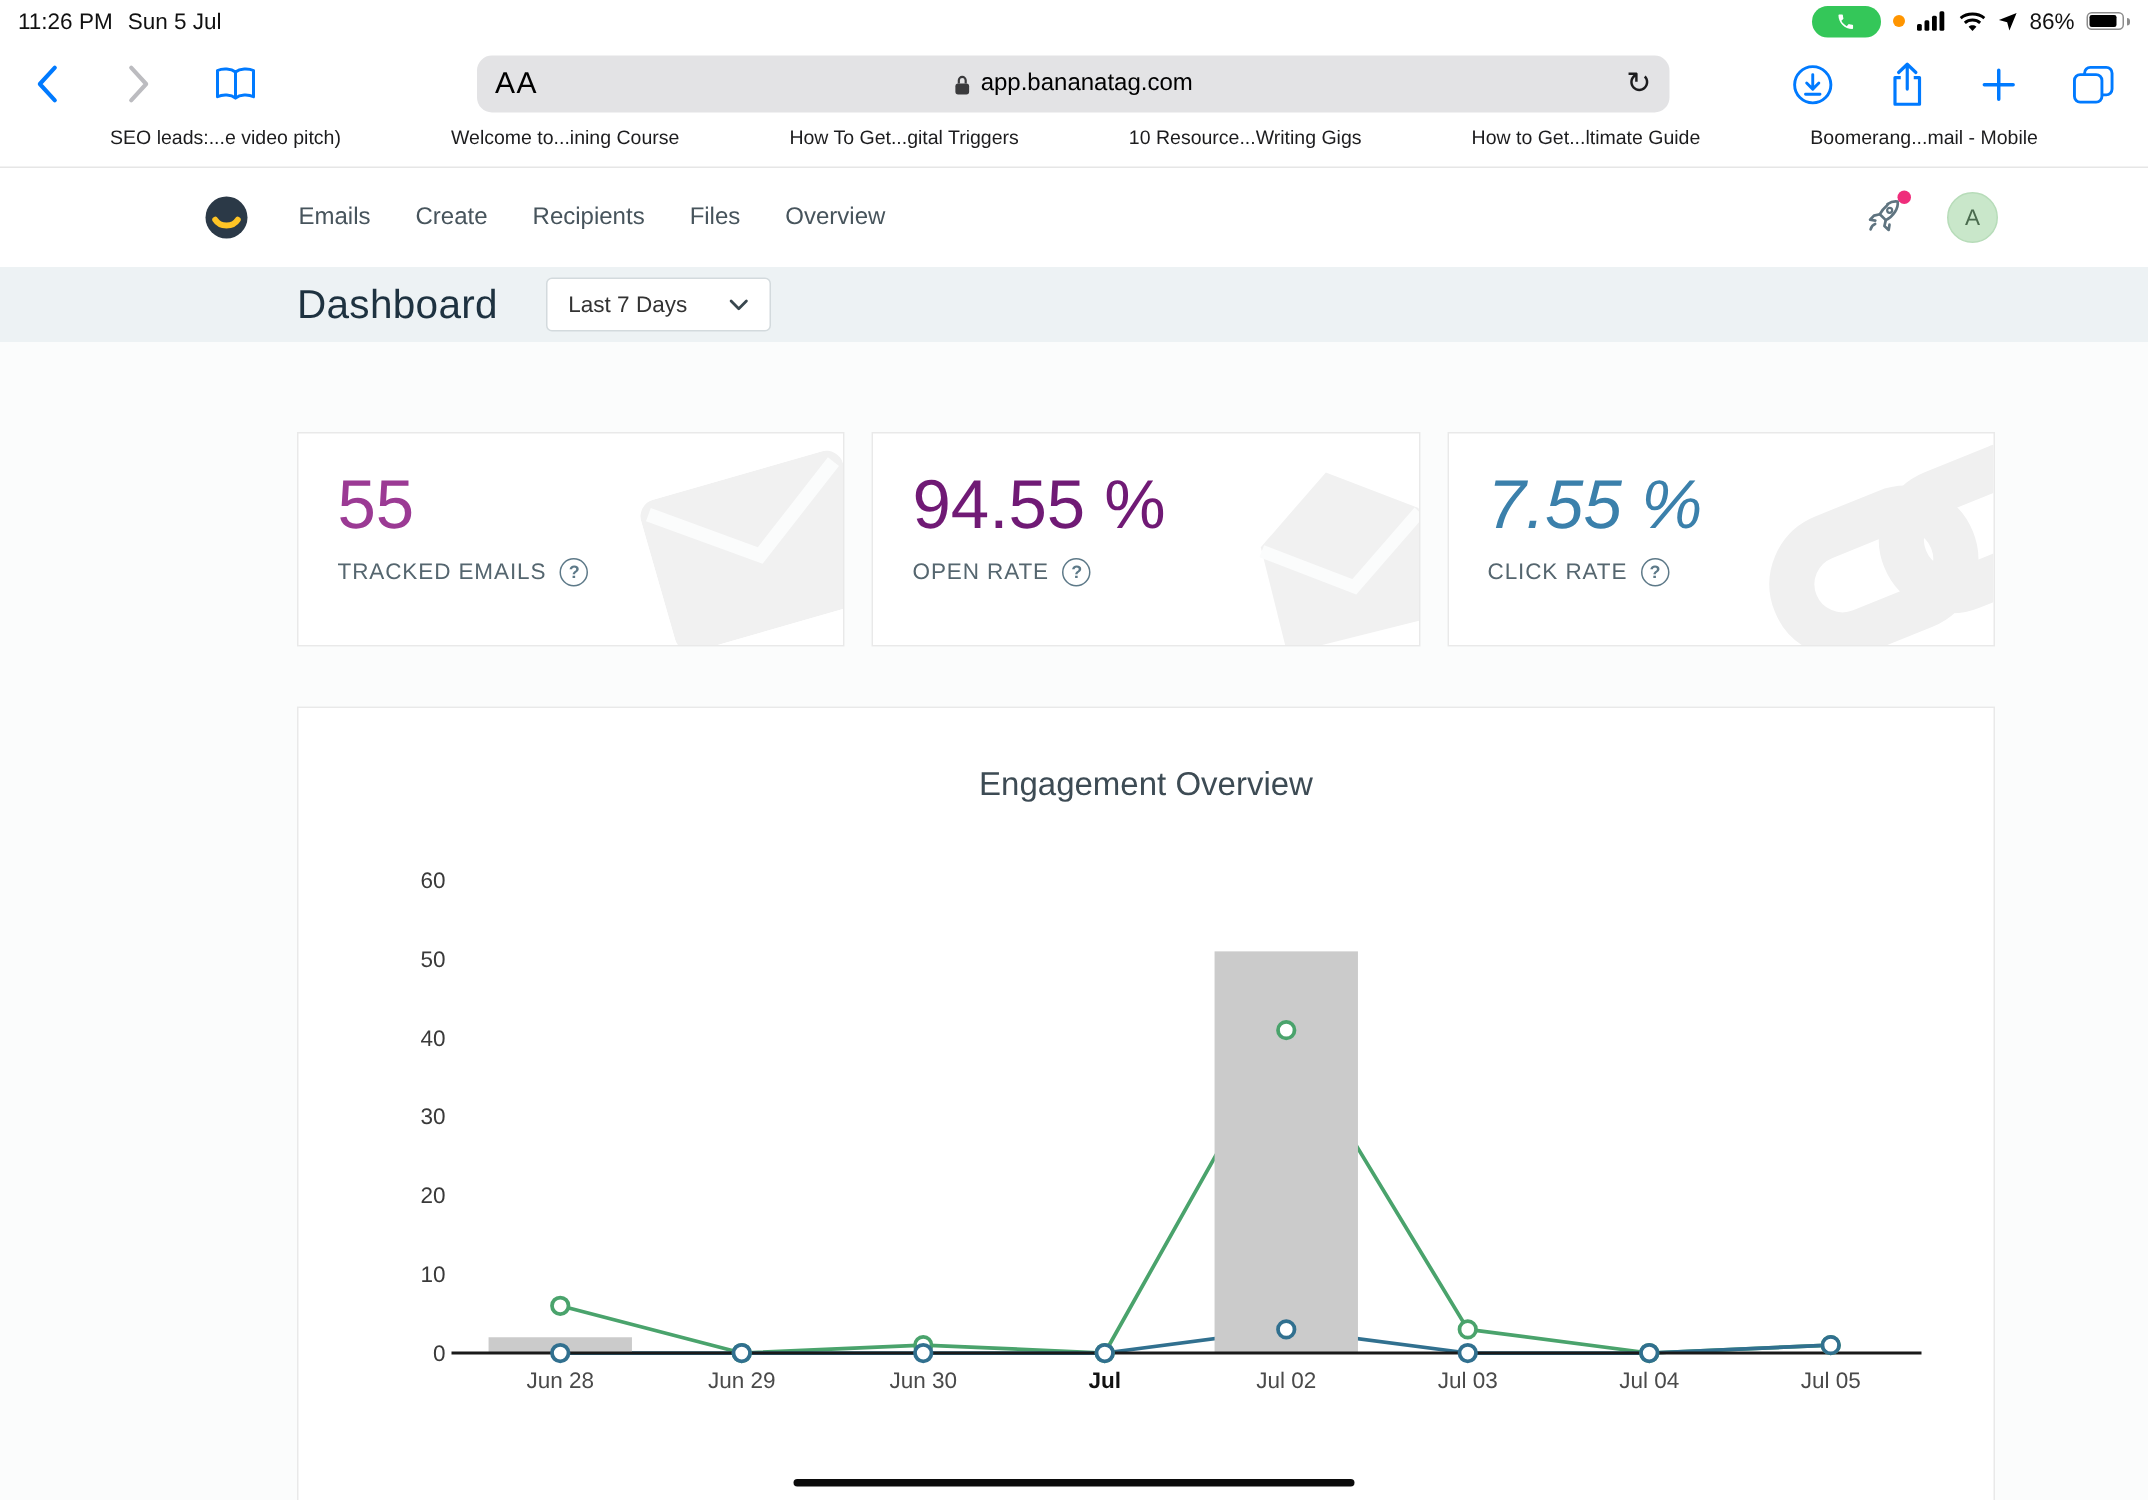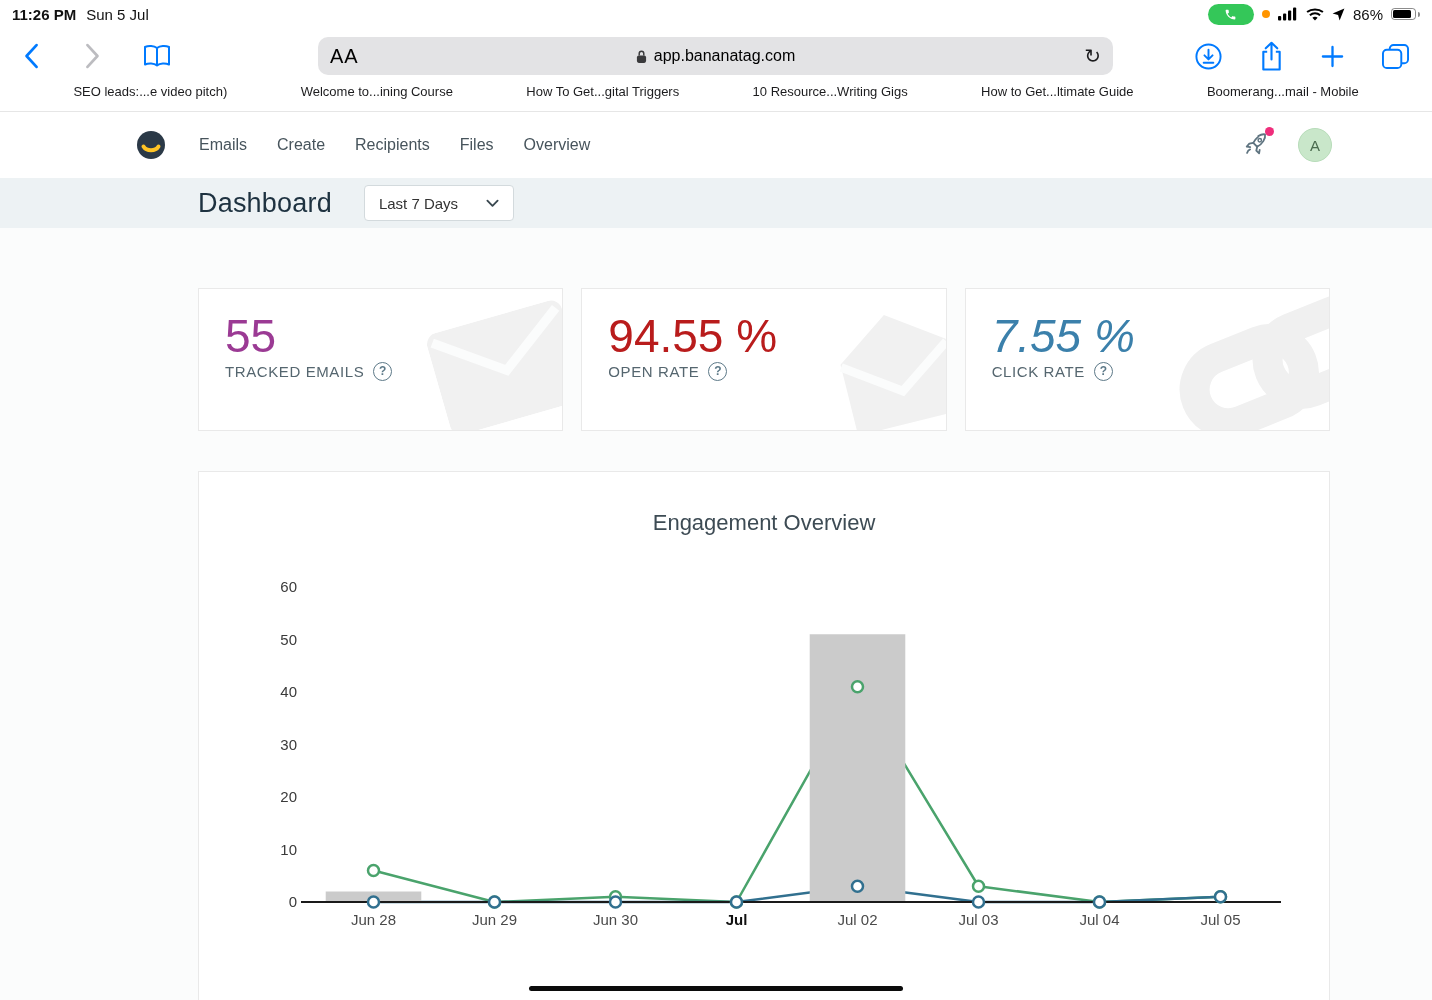--- a/index.html
+++ b/index.html
@@ -3,21 +3,21 @@
 <meta charset="utf-8">
 <style>
   *{margin:0;padding:0;box-sizing:border-box}
   html,body{width:1432px;height:1000px}
   body{font-family:"Liberation Sans","DejaVu Sans",sans-serif;background:#fff;color:#111}
   .screen{position:relative;width:1432px;height:1000px;overflow:hidden;background:#fff}
 
   
   .status-bar{height:28px;display:flex;justify-content:space-between;align-items:center;padding:0 12px;font-size:15px}
   .sb-left{display:flex;gap:10px;align-items:center}
-  .sb-time{font-weight:700}
+  .sb-time{font-weight:400}
   .sb-date{font-weight:400}
   .sb-right{display:flex;align-items:center;gap:8px}
   .phone-pill{width:46px;height:21px;background:#34c759;border-radius:11px;display:flex;align-items:center;justify-content:center}
   .orange-dot{width:8px;height:8px;border-radius:50%;background:#ff9500}
   .battery{width:25px;height:12px;border:1px solid rgba(0,0,0,.45);border-radius:3.5px;padding:1px;display:inline-block}
   .battery-fill{display:block;height:100%;width:86%;background:#000;border-radius:1.5px}
   .battery-nub{width:2px;height:5px;background:rgba(0,0,0,.45);border-radius:0 2px 2px 0;margin-left:-6px}
   .sb-batt-text{font-weight:400}
 
   
@@ -48,21 +48,21 @@
   
   .dash-band{height:50px;background:#edf2f4;display:flex;align-items:center;padding-left:198px;gap:32px}
   .dash-title{font-size:27px;font-weight:500;color:#1e3240;letter-spacing:.2px}
   .range-select{height:36px;background:#fff;border:1px solid #d3dadd;border-radius:4px;display:flex;align-items:center;gap:28px;padding:0 14px;font-size:15px;color:#333;cursor:pointer}
 
   
   .content{background:#fbfcfc;height:772px;padding-top:60px}
   .cards-row{width:1132px;margin-left:198px;display:flex;gap:18px}
   .stat-card{flex:1;height:143px;background:#fff;border:1px solid #e9e9e9;position:relative;overflow:hidden;padding:22px 0 0 26px}
   .stat-value{font-size:46px;line-height:1.1;font-weight:400}
-  .stat-label-row{margin-top:0;display:flex;align-items:center;gap:9px}
+  .stat-label-row{margin-top:10px;display:flex;align-items:center;gap:9px}
   .stat-label{font-size:15px;letter-spacing:.6px;color:#55666f}
   .help-icon{width:19px;height:19px;border-radius:50%;border:1.5px solid #5d7988;color:#5d7988;font-size:12px;font-weight:700;display:flex;align-items:center;justify-content:center;cursor:pointer}
   .watermark{position:absolute;pointer-events:none}
 
   
   .chart-card{width:1132px;margin:40px 0 0 198px;background:#fff;border:1px solid #e9e9e9;height:640px;padding-top:36px}
   .chart-title{text-align:center;font-size:22px;font-weight:400;color:#3d4b54;height:30px;line-height:30px}
   .chart-svg{display:block;margin-top:20px}
 
   
@@ -227,21 +227,21 @@
           <span class="stat-label">TRACKED EMAILS</span>
           <span class="help-icon">?</span>
         </div>
       </div>
 
       <div class="stat-card">
         <svg class="watermark" style="right:-16px;top:16px;transform:rotate(-14deg)" width="130" height="125" viewBox="0 0 24 23">
           <path d="M2 8.5 L12 1.5 L22 8.5 V22 H2 Z" fill="#f1f1f1"></path>
           <path d="M2 9 L12 16 L22 9" stroke="#fbfcfc" stroke-width="1.6" fill="none"></path>
         </svg>
-        <div class="stat-value" style="color: #b91c1c;">94.55 %</div>
+        <div class="stat-value" style="color: #701a75;">94.55 %</div>
         <div class="stat-label-row">
           <span class="stat-label">OPEN RATE</span>
           <span class="help-icon">?</span>
         </div>
       </div>
 
       <div class="stat-card">
         <svg class="watermark" style="right:-70px;top:18px;transform:rotate(-22deg)" width="230" height="120" viewBox="0 0 60 32">
           <g fill="none" stroke="#f0f0f0" stroke-width="8">
             <rect x="5" y="7" width="30" height="18" rx="9"></rect>

